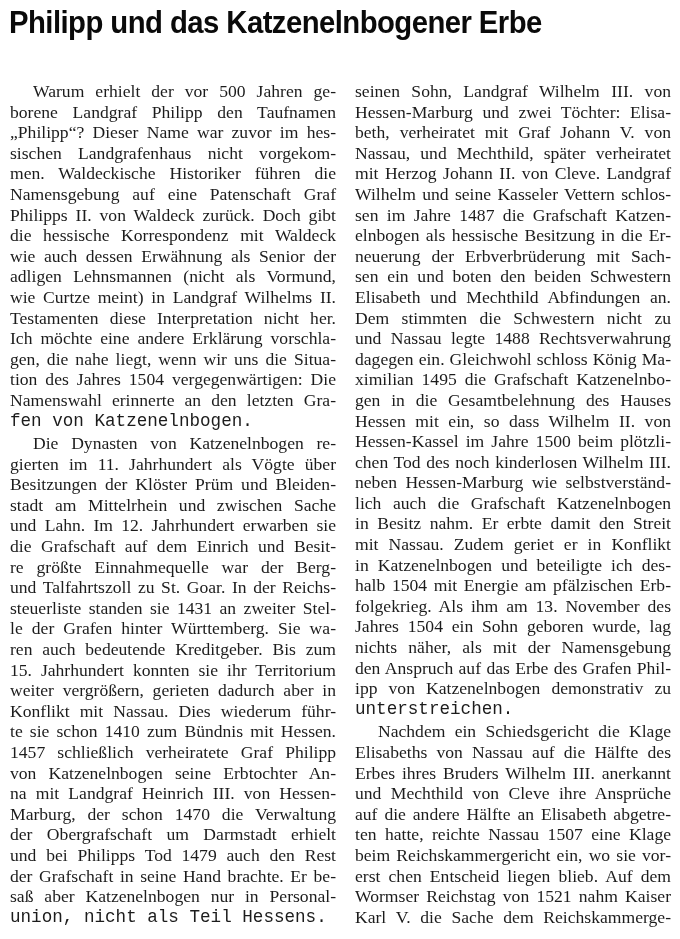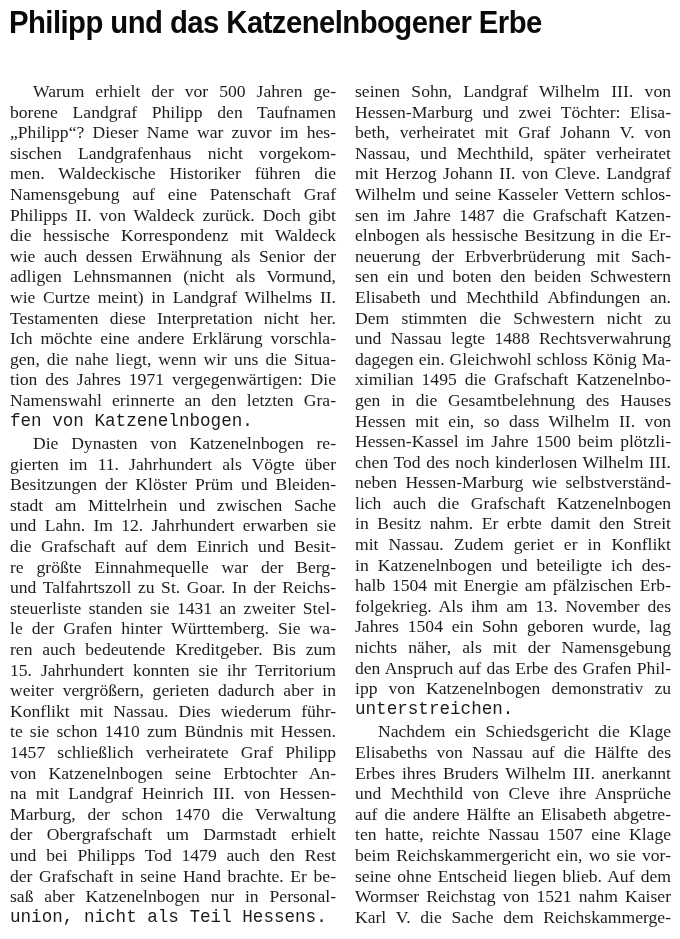--- a/index.html
+++ b/index.html
@@ -75,21 +75,21 @@
     <span class="line">men. Waldeckische Historiker führen die</span>
     <span class="line">Namensgebung auf eine Patenschaft Graf</span>
     <span class="line">Philipps II. von Waldeck zurück. Doch gibt</span>
     <span class="line">die hessische Korrespondenz mit Waldeck</span>
     <span class="line">wie auch dessen Erwähnung als Senior der</span>
     <span class="line">adligen Lehnsmannen (nicht als Vormund,</span>
     <span class="line">wie Curtze meint) in Landgraf Wilhelms II.</span>
     <span class="line">Testamenten diese Interpretation nicht her.</span>
     <span class="line">Ich möchte eine andere Erklärung vorschla-</span>
     <span class="line">gen, die nahe liegt, wenn wir uns die Situa-</span>
-    <span class="line">tion des Jahres 1971 vergegenwärtigen: Die</span>
+    <span class="line">tion des Jahres 1504 vergegenwärtigen: Die</span>
     <span class="line">Namenswahl erinnerte an den letzten Gra-</span>
     <span class="line last">fen von Katzenelnbogen.</span>
   </div>
   <span class="para-gap"></span>
 
   <div>
     <span class="line indent">Die Dynasten von Katzenelnbogen re-</span>
     <span class="line">gierten im 11. Jahrhundert als Vögte über</span>
     <span class="line">Besitzungen der Klöster Prüm und Bleiden-</span>
     <span class="line">stadt am Mittelrhein und zwischen Sache</span>
@@ -155,18 +155,18 @@
   <span class="para-gap"></span>
 
   <div>
     <span class="line indent">Nachdem ein Schiedsgericht die Klage</span>
     <span class="line">Elisabeths von Nassau auf die Hälfte des</span>
     <span class="line">Erbes ihres Bruders Wilhelm III. anerkannt</span>
     <span class="line">und Mechthild von Cleve ihre Ansprüche</span>
     <span class="line">auf die andere Hälfte an Elisabeth abgetre-</span>
     <span class="line">ten hatte, reichte Nassau 1507 eine Klage</span>
     <span class="line">beim Reichskammergericht ein, wo sie vor-</span>
-    <span class="line">seine ohne Entscheid liegen blieb. Auf dem</span>
+    <span class="line">erst chen Entscheid liegen blieb. Auf dem</span>
     <span class="line">Wormser Reichstag von 1521 nahm Kaiser</span>
     <span class="line">Karl V. die Sache dem Reichskammerge-</span>
 
   </div>
 </div>
 
 </body></html>

